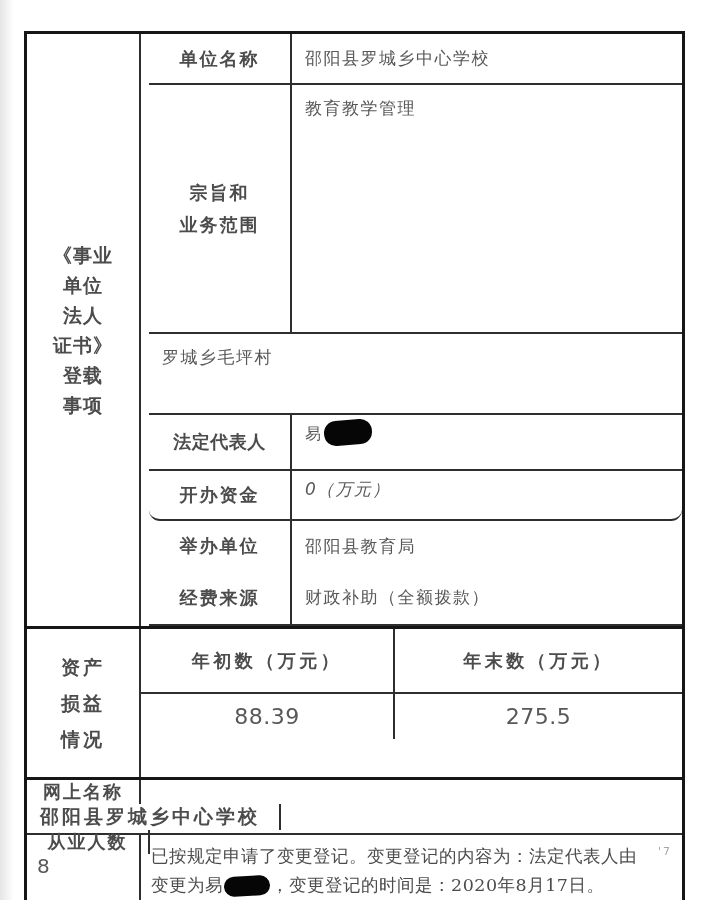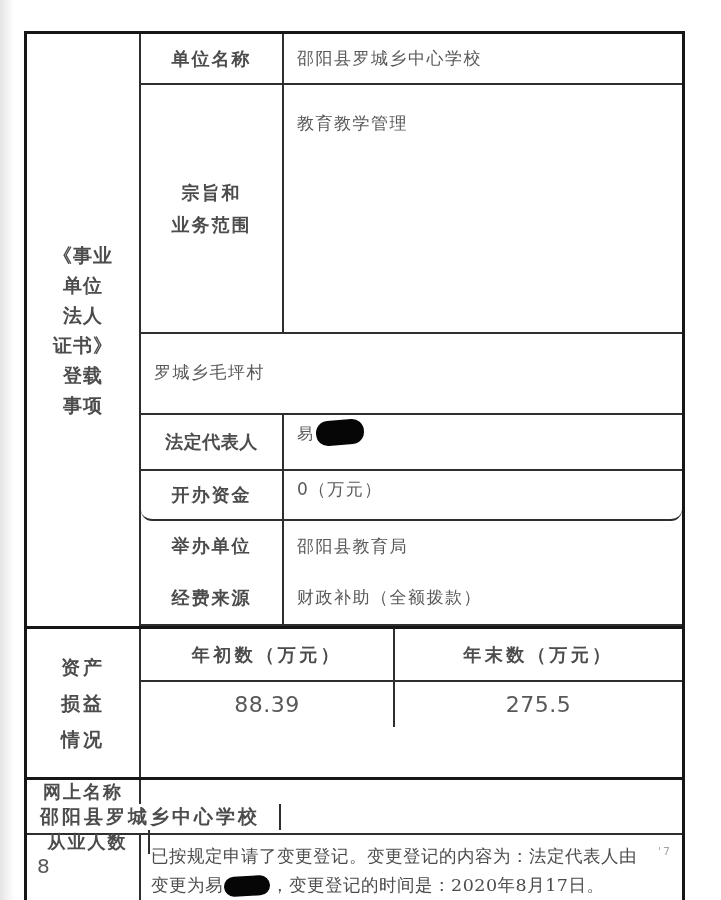--- a/index.html
+++ b/index.html
@@ -35,54 +35,54 @@
   .sec { display:flex; flex-direction:row; }
   .side {
     width:114px; flex-shrink:0;
     border-right:2px solid var(--c-grid);
     display:flex; flex-direction:column; align-items:center; justify-content:center;
     text-align:center;
   }
   .sideA { font-size:19px; font-weight:700; line-height:30px; letter-spacing:1px; color:var(--c-text); }
   .sideB { font-size:19px; font-weight:700; line-height:36px; letter-spacing:3px; }
   .secA { height:595px; border-bottom:3px solid var(--c-border_strong); }
-  .rowsA { flex:1; display:flex; flex-direction:column; min-width:0; }
+  .rowsA { flex:1; display:flex; flex-direction:column; min-width:0;margin-left:8px; }
   .row { display:flex; flex-direction:row; border-bottom:2px solid var(--c-grid); }
   .r1 { height:51px; } .r2 { height:249px; } .r3 { height:81px; }
   .r4 { height:56px; } .r5 { height:50px;border-radius:11px; } .r6 { height:55px; }
   .r7 { height:50px; border-bottom:none; }
   .lab {
     width:143px; flex-shrink:0;
     border-right:2px solid var(--c-grid);
     display:flex; flex-direction:column; align-items:center; justify-content:center;
     font-size:18px; font-weight:700; letter-spacing:2px; line-height:32px;
     color:var(--c-text); text-align:center;
   }
   .lab-tight { letter-spacing:0.5px; }
   .val {
     flex:1; min-width:0; padding-left:13px;
     font-size:17px; letter-spacing:1.5px; color:var(--c-text_soft);
   }
   .valc { display:flex; align-items:center; }
-  .valt { padding-top:27px; }
+  .valt { padding-top:12px; }
   .num-inline { font-family:"DejaVu Sans","Liberation Sans",sans-serif; font-size:17px; letter-spacing:1px; }
   .redact1 {
     display:inline-block; width:48px; height:25px;
     background:var(--c-redaction); border-radius:12px;
     transform:rotate(-5deg); margin-left:1px; vertical-align:-6px;
   }
   .redact2 {
     display:inline-block; width:46px; height:20px;
     background:var(--c-redaction); border-radius:10px;
     transform:rotate(-3deg); vertical-align:-5px; margin:0 1px;
   }
   .secB { height:152px; border-bottom:3px solid var(--c-border_strong); }
   .rowsB { flex:1; display:flex; flex-direction:column; min-width:0; }
   .rowB1 { height:51px; border-bottom:2px solid var(--c-grid); display:flex; }
-  .rowB2 { height:53px; border-bottom:2px solid var(--c-grid); display:flex; }
+  .rowB2 { height:65px; border-bottom:2px solid var(--c-grid); display:flex; }
   .rowB3 { height:45px; display:flex; }
   .hdr {
     display:flex; align-items:center; justify-content:center;
     font-size:18px; font-weight:700; letter-spacing:3.5px; color:var(--c-text);
     flex:1; text-align:center;
   }
   .cB1 { width:254px; flex:none; border-right:2px solid var(--c-grid); }
   .cB2 { flex:1; }
   .numcell {
     display:flex; align-items:center; justify-content:center;
@@ -159,21 +159,21 @@
 
       <div class="row r4">
         <div class="lab lab-tight">法定代表人</div>
         <div class="val valt" style="padding-top:5px; font-size:16px;">
           <span>易</span><span class="redact1"></span>
         </div>
       </div>
 
       <div class="row r5">
         <div class="lab">开办资金</div>
-        <div class="val valt" style="padding-top:7px;">
+        <div class="val valt" style="padding-top:7px;font-style:italic;">
           <span class="num-inline">0</span><span>（万元）</span>
         </div>
       </div>
 
       <div class="row r7">
         <div class="lab">举办单位</div>
         <div class="val valc">邵阳县教育局</div>
       </div>
 
       <div class="row r6">

